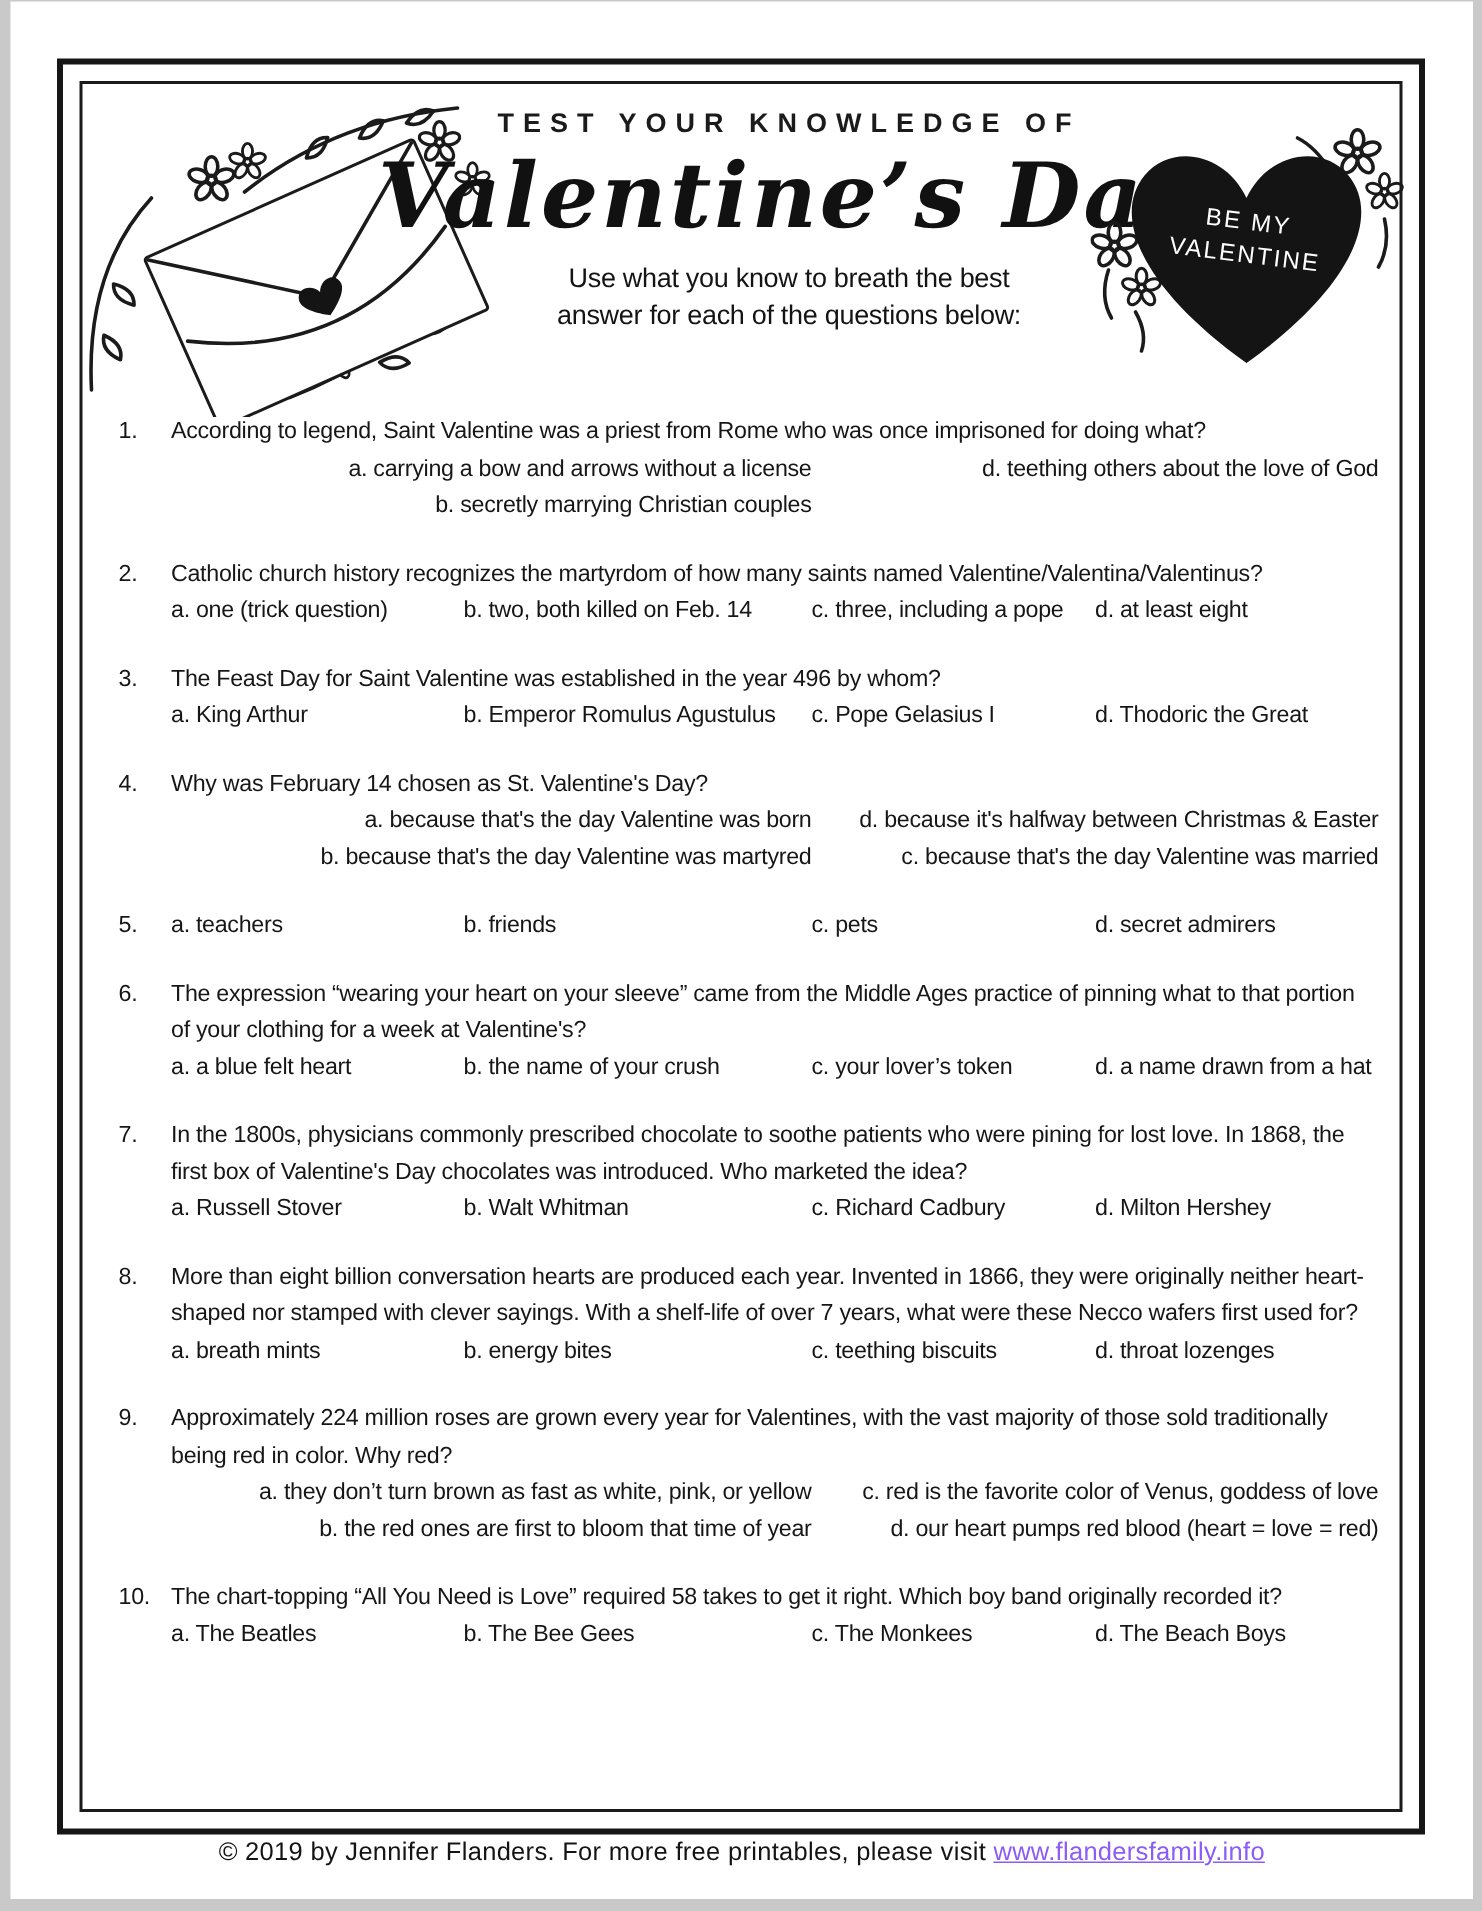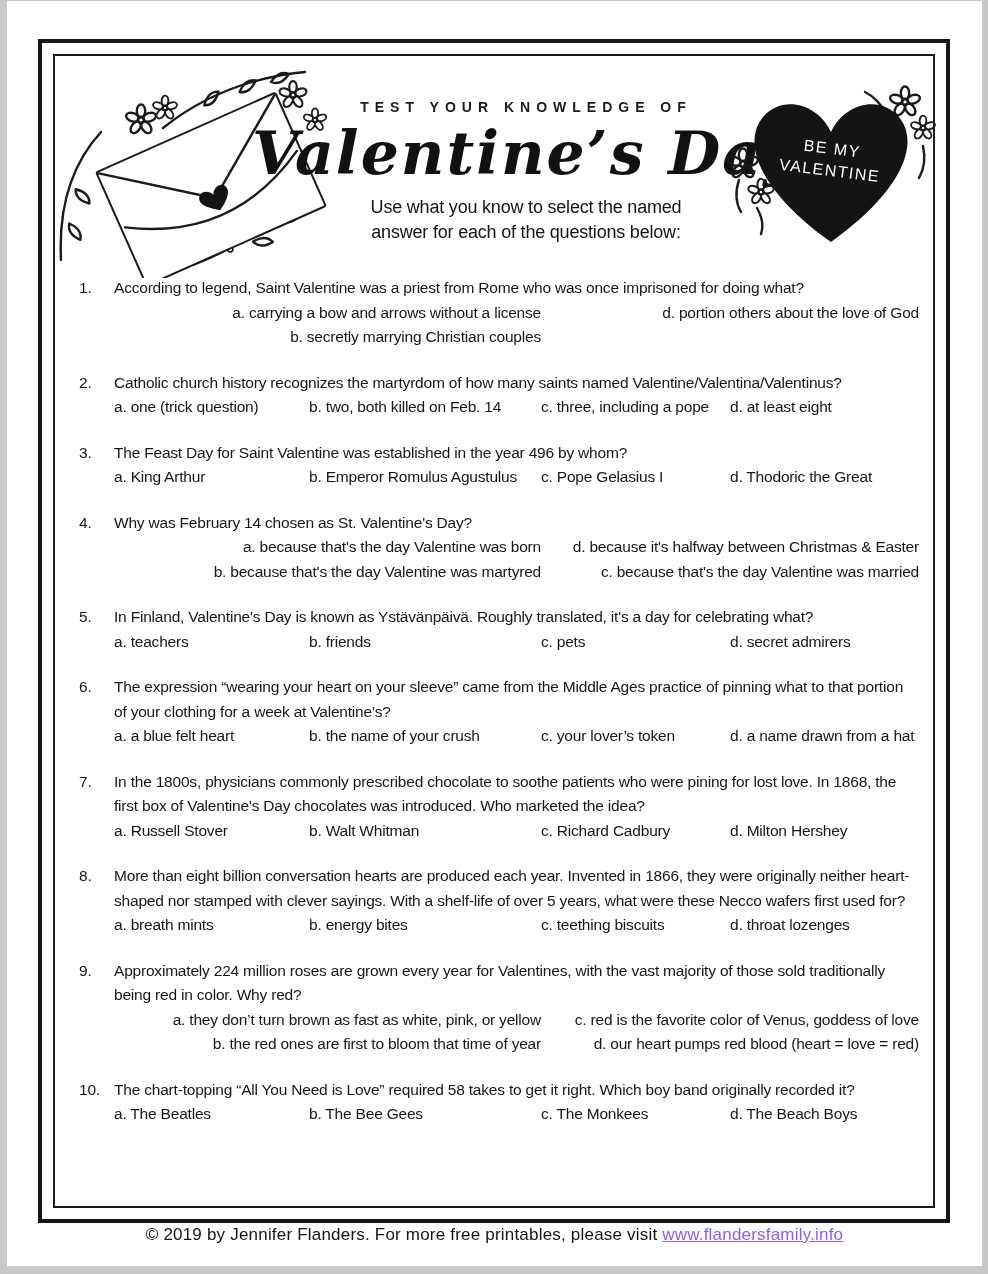--- a/index.html
+++ b/index.html
@@ -24,22 +24,22 @@
     border:2.5px solid #1b1b1b;
   }
   .content { position:absolute; inset:17px; }
 
   
   .header { position:relative; height:216px; }
   .title-block {
     position:absolute; left:28px; width:878px; top:0; text-align:center;
   }
   .kicker {
-    margin-top:39px;
-    font-size:14px; font-weight:600; letter-spacing:6px;
+    margin-top:12px;
+    font-size:18px; font-weight:600; letter-spacing:6px;
     color:#1b1b1b;
   }
   .script-title {
     margin-top:6px;
     font-family:"DejaVu Serif", serif;
     font-style:italic; font-weight:700;
     font-size:60px; line-height:64px; letter-spacing:2px;
     color:#111;
   }
   .subtitle {
@@ -130,21 +130,21 @@
               <path class="ln" d="M72,140 Q166,196 260,140" stroke-width="2.2"></path>
               <path d="M166,146 c -3,-7 -13,-9 -15,-1 c -1.6,6 7,13 15,18 c 8,-5 16.6,-12 15,-18 c -2,-8 -12,-6 -15,1 Z" fill="#141414"></path>
             </g>
           </svg>
         </div>
 
         <div class="title-block">
           <div class="kicker">TEST YOUR KNOWLEDGE OF</div>
           <div class="script-title">Valentine’s Day</div>
           <div class="subtitle">
-            <div>Use what you know to select the named</div>
+            <div>Use what you know to breath the best</div>
             <div>answer for each of the questions below:</div>
           </div>
         </div>
 
         <div class="heart-wrap">
           <svg viewBox="0 0 210 180" width="210" height="180">
             <defs>
               <g id="flw2">
                 <circle class="ln" r="3.2"></circle>
                 <ellipse class="ln" cx="0" cy="-9" rx="4.2" ry="6.5"></ellipse>
@@ -175,21 +175,21 @@
       </div>
 
       <div class="questions" id="questions">
   <div class="question">
     <div class="qnum">1.</div>
     <div class="qbody">
       <div class="qtext">According to legend, Saint Valentine was a priest from Rome who was once imprisoned for doing what?</div>
       <div class="options cols2">
                 <div class="option">a. carrying a bow and arrows without a license</div>
                 <div class="option">b. secretly marrying Christian couples</div>
-                <div class="option">d. portion others about the love of God</div>
+                <div class="option">d. teething others about the love of God</div>
               </div>
     </div>
   </div>
 
   <div class="question">
     <div class="qnum">2.</div>
     <div class="qbody">
       <div class="qtext">Catholic church history recognizes the martyrdom of how many saints named Valentine/Valentina/Valentinus?</div>
       <div class="options cols4">
                 <div class="option">a. one (trick question)</div>
@@ -222,21 +222,20 @@
                 <div class="option">b. because that's the day Valentine was martyred</div>
                 <div class="option">d. because it's halfway between Christmas &amp; Easter</div>
                 <div class="option">c. because that's the day Valentine was married</div>
               </div>
     </div>
   </div>
 
   <div class="question">
     <div class="qnum">5.</div>
     <div class="qbody">
-      <div class="qtext">In Finland, Valentine's Day is known as Ystävänpäivä. Roughly translated, it's a day for celebrating what?</div>
       <div class="options cols4">
                 <div class="option">a. teachers</div>
                 <div class="option">b. friends</div>
                 <div class="option">c. pets</div>
                 <div class="option">d. secret admirers</div>
               </div>
     </div>
   </div>
 
   <div class="question">
@@ -261,21 +260,21 @@
                 <div class="option">b. Walt Whitman</div>
                 <div class="option">c. Richard Cadbury</div>
                 <div class="option">d. Milton Hershey</div>
               </div>
     </div>
   </div>
 
   <div class="question">
     <div class="qnum">8.</div>
     <div class="qbody">
-      <div class="qtext">More than eight billion conversation hearts are produced each year. Invented in 1866, they were originally neither heart-shaped nor stamped with clever sayings. With a shelf-life of over 5 years, what were these Necco wafers first used for?</div>
+      <div class="qtext">More than eight billion conversation hearts are produced each year. Invented in 1866, they were originally neither heart-shaped nor stamped with clever sayings. With a shelf-life of over 7 years, what were these Necco wafers first used for?</div>
       <div class="options cols4">
                 <div class="option">a. breath mints</div>
                 <div class="option">b. energy bites</div>
                 <div class="option">c. teething biscuits</div>
                 <div class="option">d. throat lozenges</div>
               </div>
     </div>
   </div>
 
   <div class="question">

